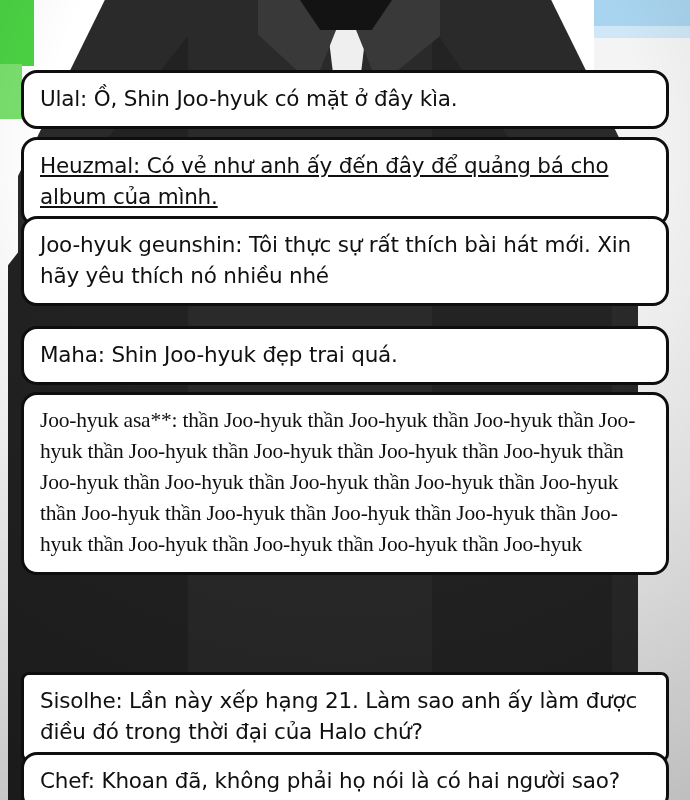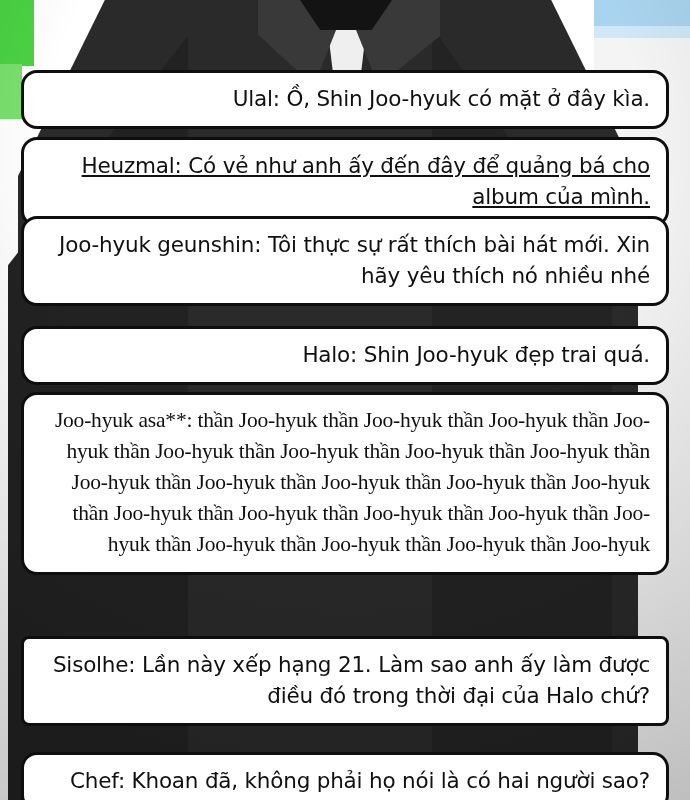--- a/index.html
+++ b/index.html
@@ -142,21 +142,21 @@
     background: #ffffff;
     border: 3px solid #0e0e0e;
     border-radius: 16px;
     padding: 10px 16px 12px 16px;
     color: #101010;
     font-size: 21.5px;
     line-height: 31px;
     letter-spacing: -0.2px;
     font-family: "DejaVu Sans", sans-serif;
   }
-  .bubble span.txt { display: block; text-align: right; }
+  .bubble span.txt { display: block; }
 </style>
 </head>
 <body>
 
 <div id="scene">
 
   <div class="bg-base"></div>
   <div class="bg-left-white"></div>
   <div class="bg-left-green"></div>
   <div class="bg-left-green2"></div>
@@ -181,28 +181,28 @@
 
     <div class="bubble" style="top:137px;text-decoration:underline;">
       <span class="txt">Heuzmal: Có vẻ như anh ấy đến đây để quảng bá cho album của mình.</span>
     </div>
 
     <div class="bubble" style="top:216px;">
       <span class="txt">Joo-hyuk geunshin: Tôi thực sự rất thích bài hát mới. Xin hãy yêu thích nó nhiều nhé</span>
     </div>
 
     <div class="bubble" style="top:326px;">
-      <span class="txt">Halo: Shin Joo-hyuk đẹp trai quá.</span>
+      <span class="txt">Maha: Shin Joo-hyuk đẹp trai quá.</span>
     </div>
 
     <div class="bubble" style="top:392px;font-family:Liberation Serif, serif;">
       <span class="txt">Joo-hyuk asa**: thần Joo-hyuk thần Joo-hyuk thần Joo-hyuk thần Joo-hyuk thần Joo-hyuk thần Joo-hyuk thần Joo-hyuk thần Joo-hyuk thần Joo-hyuk thần Joo-hyuk thần Joo-hyuk thần Joo-hyuk thần Joo-hyuk thần Joo-hyuk thần Joo-hyuk thần Joo-hyuk thần Joo-hyuk thần Joo-hyuk thần Joo-hyuk thần Joo-hyuk thần Joo-hyuk thần Joo-hyuk</span>
     </div>
 
-    <div class="bubble" style="top:636px;border-radius:8px;">
+    <div class="bubble" style="top:672px;border-radius:8px;">
       <span class="txt">Sisolhe: Lần này xếp hạng 21. Làm sao anh ấy làm được điều đó trong thời đại của Halo chứ?</span>
     </div>
 
     <div class="bubble" style="top:752px;">
       <span class="txt">Chef: Khoan đã, không phải họ nói là có hai người sao?</span>
     </div>
 
   </div>
 </div>
 

